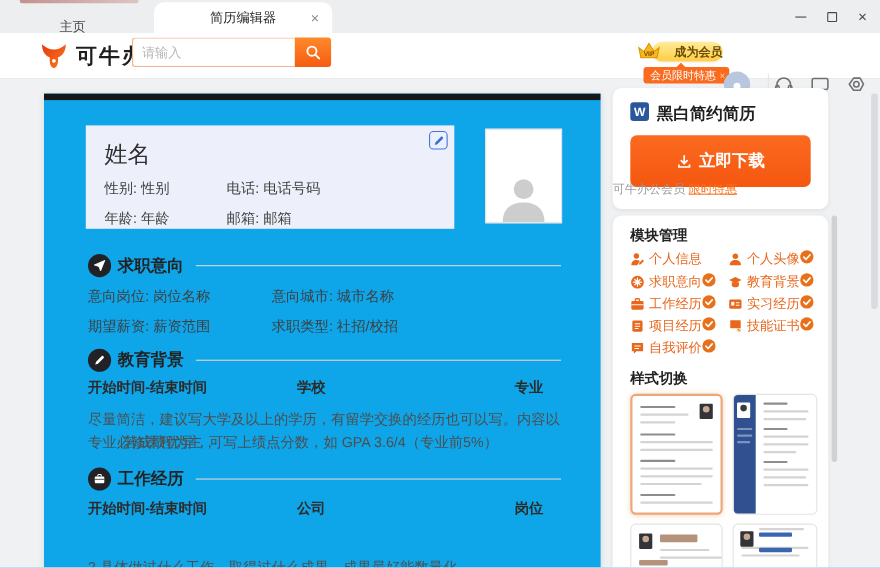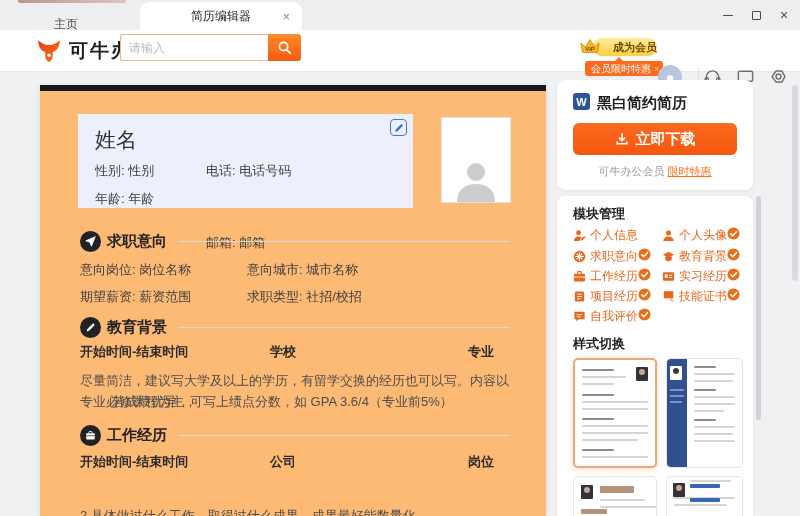--- a/index.html
+++ b/index.html
@@ -42,21 +42,21 @@
     font-size:10px; display:flex; align-items:center; padding:0 4px 0 6px; white-space:nowrap; }
   .vip-tooltip::before { content:""; position:absolute; left:30px; top:-4px; border-left:4px solid transparent;
     border-right:4px solid transparent; border-bottom:4px solid #fa6a1f; }
   .vip-tooltip .tt-close { color:#ffd9a8; margin-left:3px; font-size:9px; }
   .avatar { position:absolute; left:658px; top:35px; width:24px; height:24px; border-radius:50%; background:#b9c6e0;
     display:flex; align-items:flex-end; justify-content:center; overflow:hidden; }
   .tool-divider { position:absolute; left:698px; top:37px; width:1px; height:20px; background:#e2e3e5; }
   .tool-icon { position:absolute; top:37px; width:20px; height:20px; display:flex; align-items:center; justify-content:center; cursor:pointer; }
 
   
-  .resume-card { position:absolute; left:40px; top:85px; width:506px; height:431px; background:#fdba74;
+  .resume-card { position:absolute; left:40px; top:85px; width:506px; height:431px; background:#0ea5e9;
     box-shadow:0 1px 6px rgba(0,0,0,.10); overflow:hidden; }
   .resume-topbar { position:absolute; left:0; top:0; width:506px; height:6px; background:#17171a; }
   .name-block { position:absolute; left:38px; top:29px; width:335px; height:94px; background:#edf0fa; }
   .name-text { position:absolute; left:17px; top:12px; font-size:21px; color:#2f2f2f; font-weight:500; }
   .edit-btn { position:absolute; right:6px; top:5px; width:17px; height:17px; background:#eaf0fd; border:1px solid #4a72d8;
     border-radius:4px; display:flex; align-items:center; justify-content:center; cursor:pointer; }
   .nb-field { position:absolute; font-size:13px; color:#3f3f3f; }
   .photo-box { position:absolute; left:401px; top:32px; width:70px; height:86px; background:#ffffff; border:1px solid #e2e2e2;
     display:flex; align-items:flex-end; justify-content:center; overflow:hidden; }
   .sec-head { position:absolute; left:40px; display:flex; align-items:center; height:22px; }
@@ -66,24 +66,24 @@
   .r-field { position:absolute; font-size:13px; color:#3f3f3f; }
   .r-colhead { position:absolute; font-size:13px; font-weight:700; color:#2b2b2b; }
   .r-tip { position:absolute; left:40px; width:430px; font-size:13px; color:#4e4e4e; line-height:21px; }
 
   
   .card { position:absolute; background:#ffffff; border-radius:8px; box-shadow:0 1px 4px rgba(0,0,0,.06); }
   .dl-card { left:557px; top:80px; width:196px; height:110px; }
   .doc-icon { position:absolute; left:16px; top:13px; width:17px; height:17px; background:#2b579a; border-radius:3px;
     color:#fff; font-size:11px; font-weight:700; display:flex; align-items:center; justify-content:center; }
   .doc-title { position:absolute; left:40px; top:14px; font-size:15px; font-weight:700; color:#1f1f1f; }
-  .dl-btn { position:absolute; left:16px; top:43px; width:164px; height:32px; border:none; border-radius:6px;
+  .dl-btn { position:absolute; left:16px; top:43px; width:164px; height:47px; border:none; border-radius:6px;
     background:linear-gradient(180deg,#fb6a20,#f5570f); color:#fff; font-size:15px; font-weight:700;
     display:flex; align-items:center; justify-content:center; gap:7px; cursor:pointer; font-family:inherit; }
-  .member-line { position:absolute; left:0; top:84px; width:196px; text-align:center; font-size:11px; color:#9a9a9a; }
+  .member-line { position:absolute; left:0; top:84px; width:196px; font-size:11px; color:#9a9a9a; }
   .member-link { color:#f6731d; text-decoration:underline; cursor:pointer; }
 
   .mod-card { left:557px; top:196px; width:196px; height:320px; border-radius:8px 8px 0 0; overflow:hidden; }
   .panel-subtitle { position:absolute; left:16px; font-size:13px; font-weight:700; color:#222; }
   .mod-item { position:absolute; display:flex; align-items:center; gap:4px; cursor:pointer; }
   .mod-label { font-size:12px; color:#e8671c; white-space:nowrap; }
   .mod-check { position:absolute; top:0; width:13px; height:13px; }
 
   .thumb { position:absolute; background:#fff; border:1px solid #e4e4e4; border-radius:5px; overflow:hidden; cursor:pointer; }
   .thumb.selected { border:2px solid #eba87a; box-shadow:0 1px 5px rgba(235,140,80,.35); }
@@ -203,21 +203,21 @@
     <div class="name-block">
       <div class="name-text">姓名</div>
       <div class="edit-btn">
         <svg width="10" height="10" viewBox="0 0 12 12">
           <path d="M1.5 10.5 L2.2 7.8 L8.3 1.7 C8.7 1.3 9.4 1.3 9.8 1.7 L10.3 2.2 C10.7 2.6 10.7 3.3 10.3 3.7 L4.2 9.8 Z" fill="#3f6bd6"></path>
         </svg>
       </div>
       <div class="nb-field" style="left:17px; top:48px;">性别: 性别</div>
       <div class="nb-field" style="left:128px; top:48px;">电话: 电话号码</div>
       <div class="nb-field" style="left:17px; top:76px;">年龄: 年龄</div>
-      <div class="nb-field" style="left:128px; top:76px;margin-top:44px;">邮箱: 邮箱</div>
+      <div class="nb-field" style="left:128px; top:76px;">邮箱: 邮箱</div>
     </div>
 
     <div class="photo-box">
       <svg width="46" height="42" viewBox="0 0 46 42">
         <circle cx="23" cy="12" r="9" fill="#cdcdcd"></circle>
         <path d="M4 42 C4 29 12.5 24 23 24 C33.5 24 42 29 42 42 Z" fill="#cdcdcd"></path>
       </svg>
     </div>
 
     <div class="sec-head" style="top:145px;">

